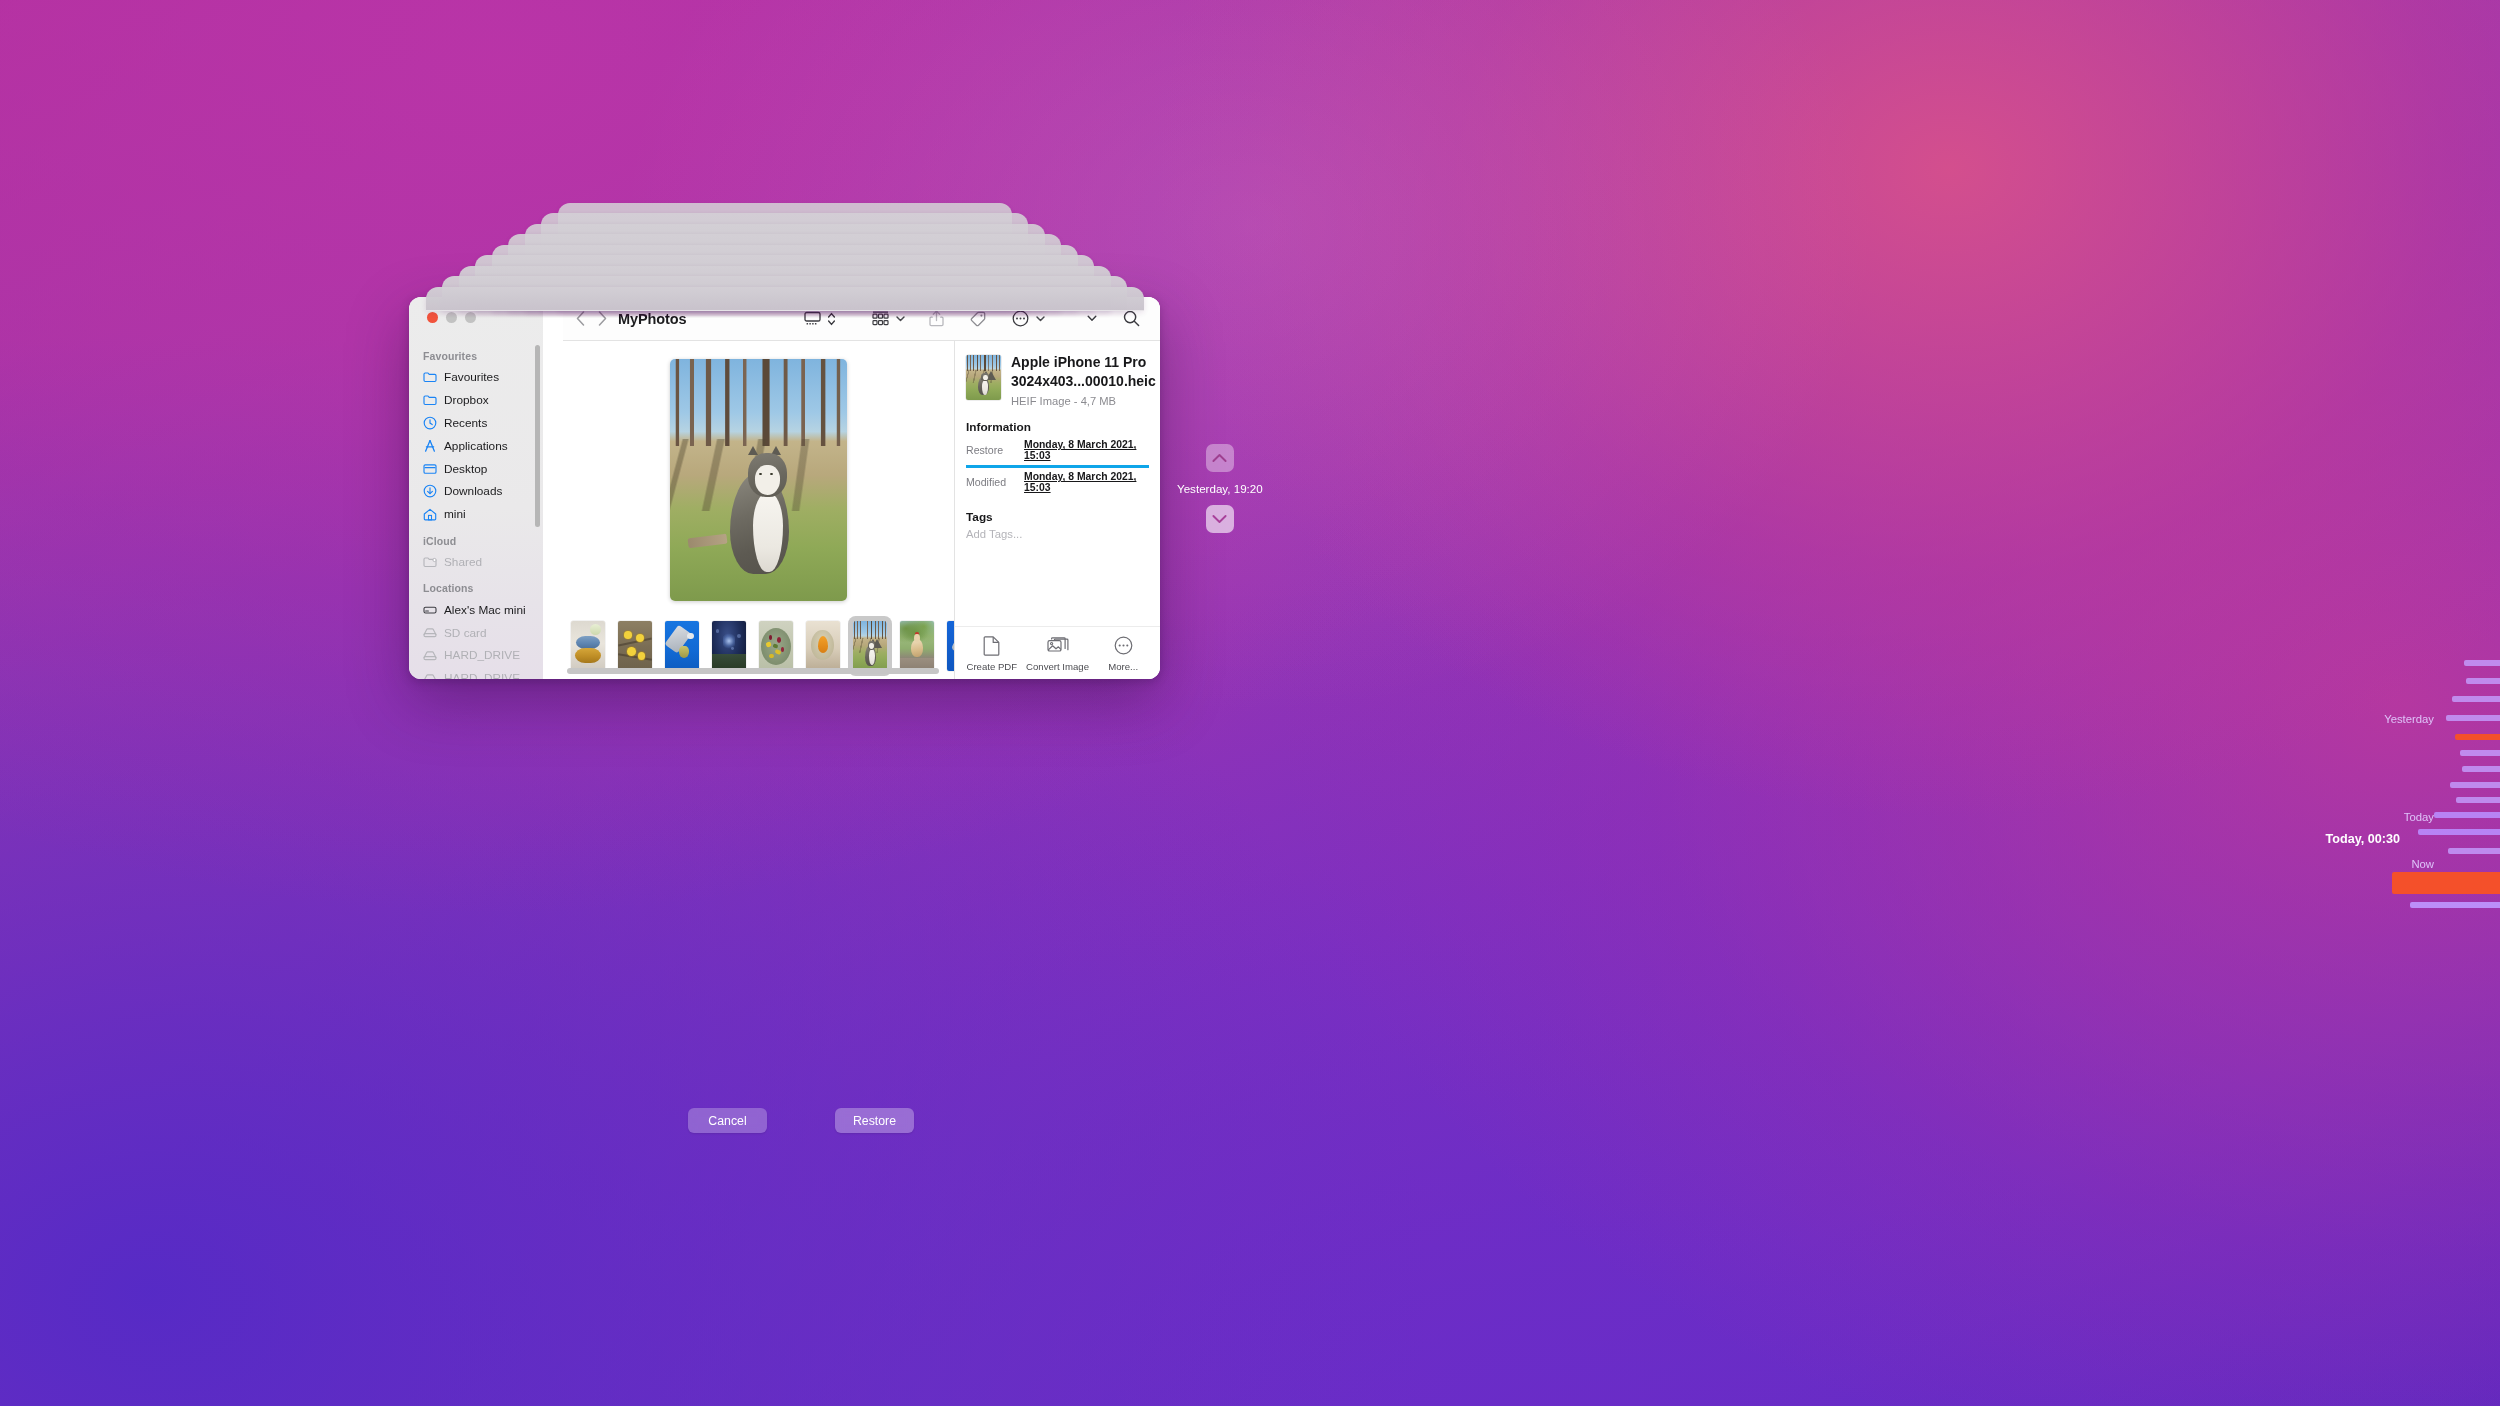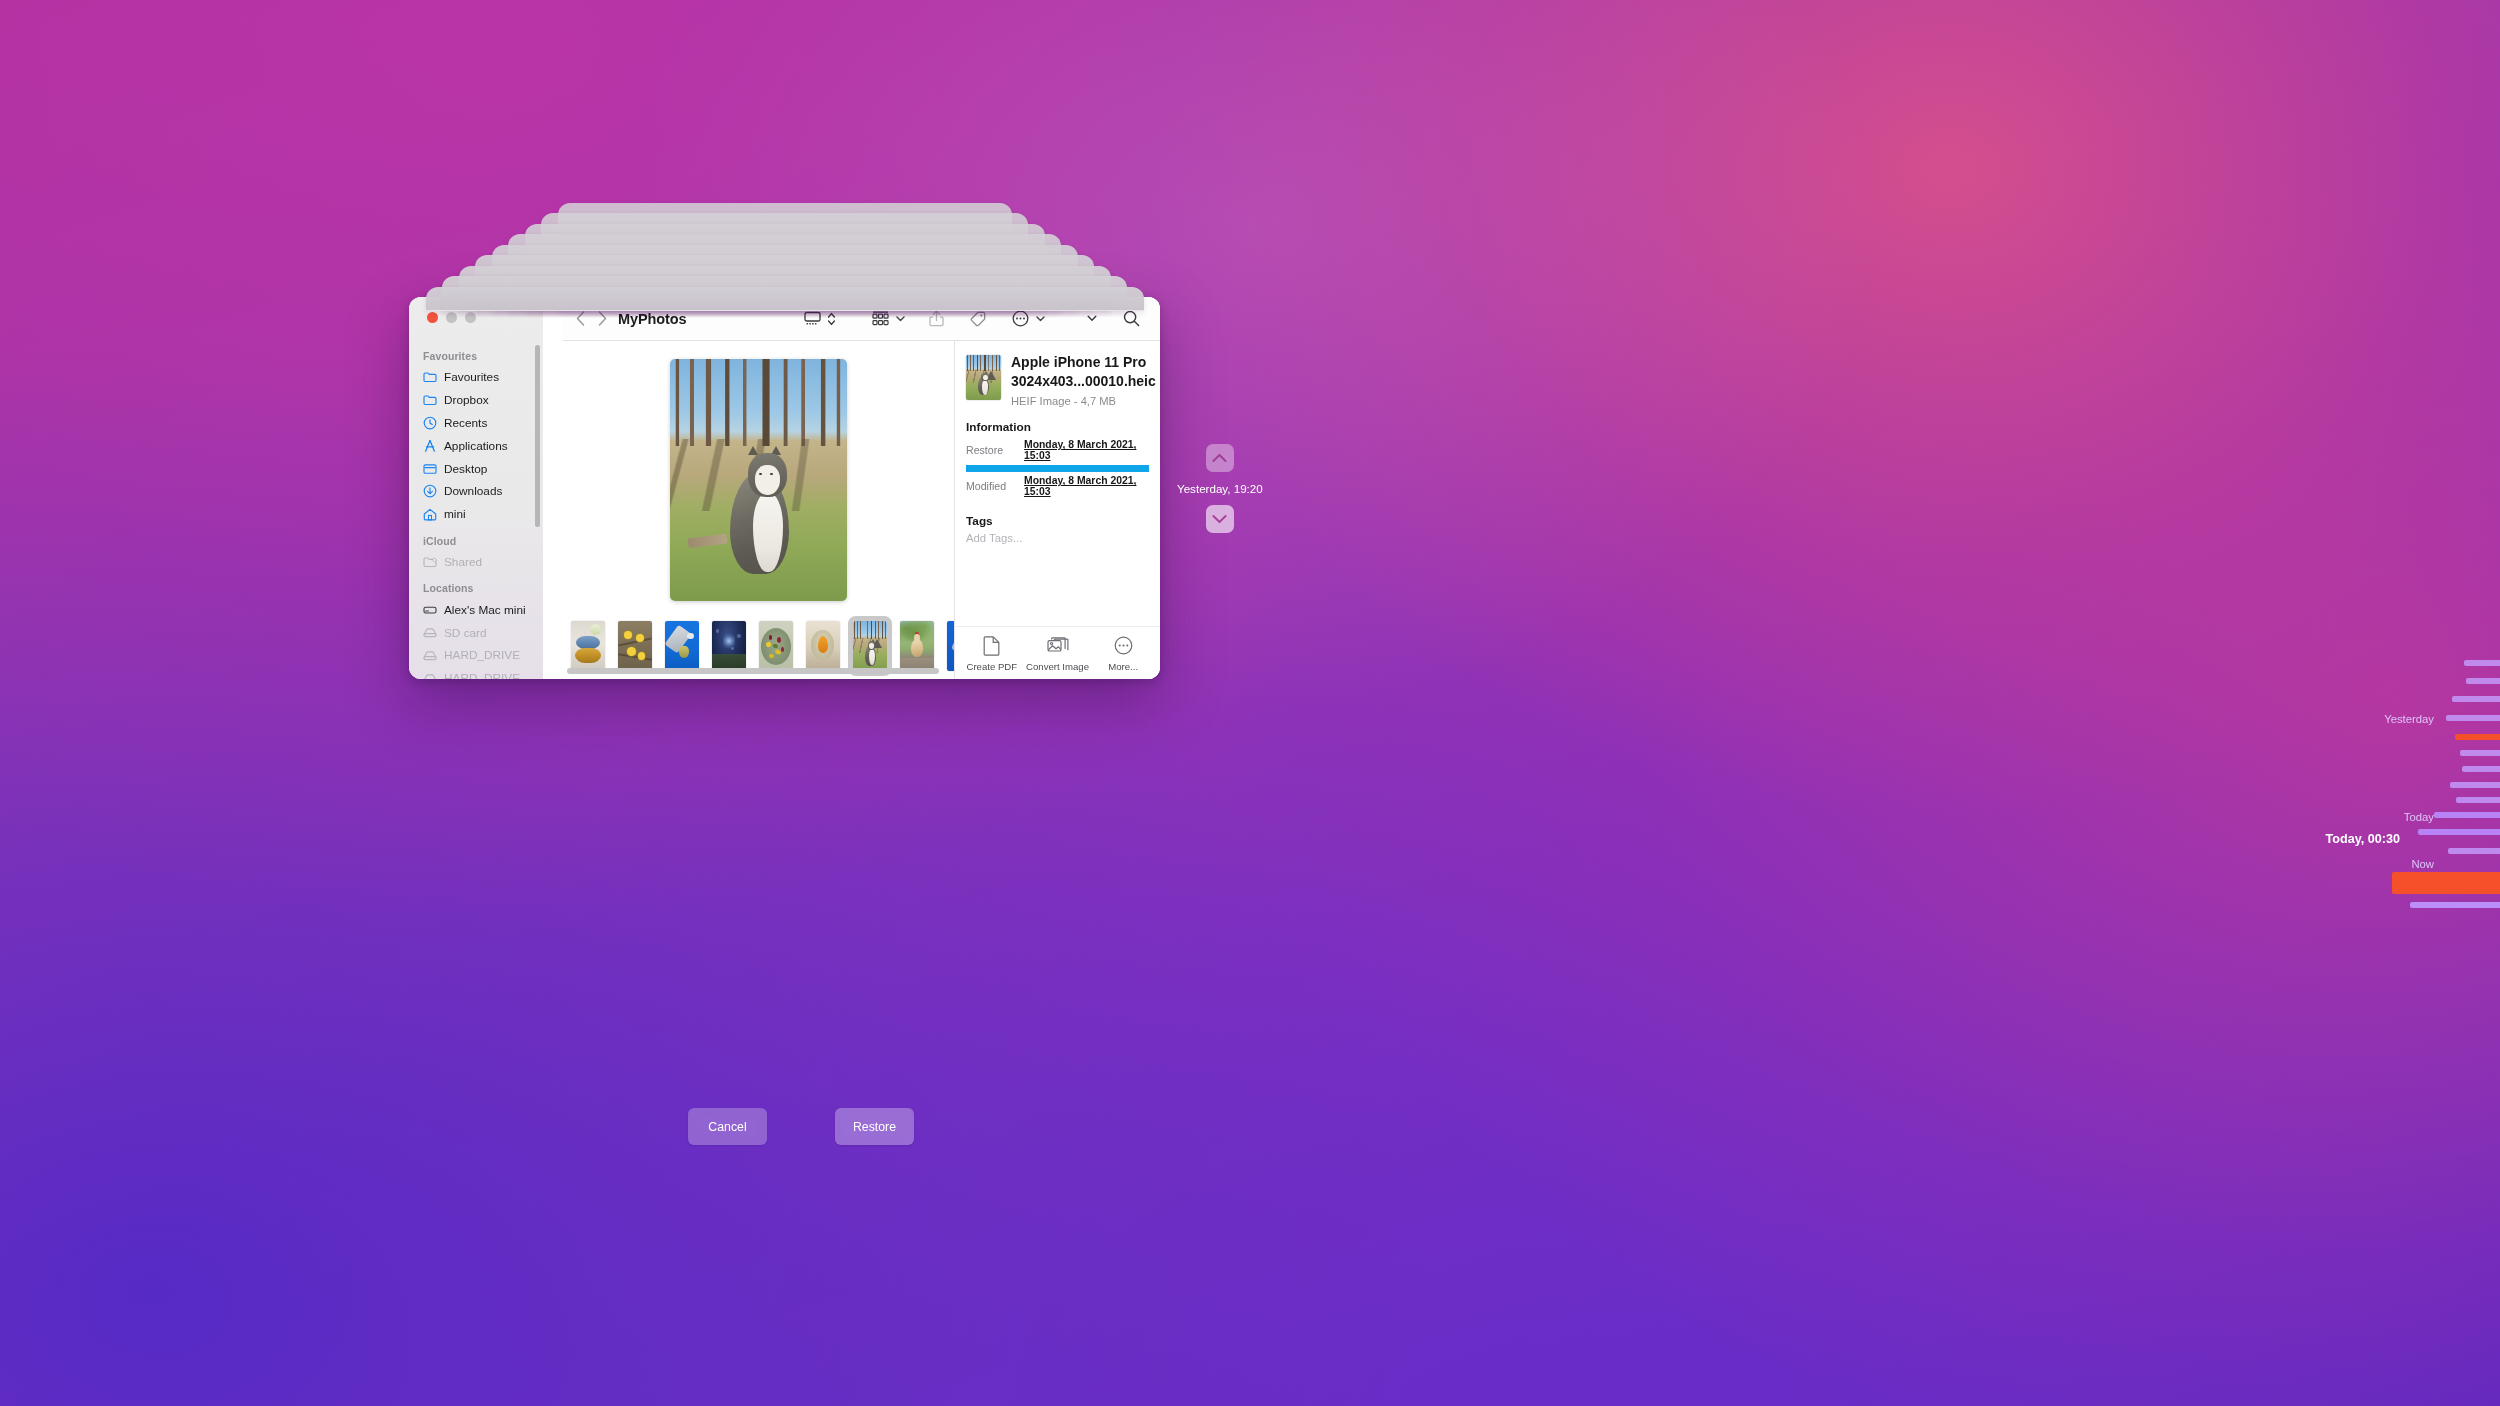--- a/index.html
+++ b/index.html
@@ -171,21 +171,21 @@
     width: 35px; height: 45px; flex: 0 0 35px;
     border-radius: 2px; overflow: hidden; position: relative;
     background:#eee;
     box-shadow: 0 0 0 0.5px rgba(0,0,0,0.14);
     margin-top: 2px;
   }
   #info-name { font-size: 14px; font-weight: 700; color: #18181a; line-height: 1.38; }
   #info-meta { font-size: 11.2px; color: #8b8b90; margin-top: 3px; }
   .sec-title { font-size: 11.8px; font-weight: 700; color: #18181a; margin-top: 13px; margin-bottom: 2px; }
   .kv-row { display: flex; align-items: center; font-size: 10.6px; padding: 3.5px 0; }
-  .kv-row + .kv-row { border-top: 7px solid #0ea5e9; }
+  .kv-row + .kv-row { border-top: 3px solid #0ea5e9; }
   .kv-key { width: 58px; flex: 0 0 58px; color: #7c7c82; }
   .kv-val { color: #18181a; font-weight: 700; font-size: 10.4px; text-decoration: underline; }
   #tags-placeholder { font-size: 11.3px; color: #b4b4b9; margin-top: 2px; }
   #info-actions {
     position: absolute; left: 0; right: 0; bottom: 0;
     border-top: 1px solid #ececec;
     display: flex; padding: 9px 4px 7px 4px;
   }
   .action-btn {
     flex: 1; display: flex; flex-direction: column; align-items: center; gap: 5px;
@@ -193,21 +193,21 @@
   }
   .action-btn .lbl { font-size: 9.6px; color: #4d4d52; text-align: center; line-height: 1.18; }
 
   
   #dialog-buttons {
     position: absolute;
     left: 688px; top: 1108px;
     display: flex; gap: 68px;
   }
   .dlg-btn {
-    width: 79px; height: 37px;
+    width: 79px; height: 25px;
     border-radius: 6px;
     display: flex; align-items: center; justify-content: center;
     font-size: 12.3px; color: #ffffff;
     border: none; cursor: default;
     font-family: "Liberation Sans", sans-serif;
     backdrop-filter: blur(4px);
   }
   #cancel-btn { background: rgba(255,255,255,0.26); box-shadow: 0 1px 2px rgba(0,0,0,0.10); }
   #restore-btn { background: rgba(255,255,255,0.30); box-shadow: 0 1px 2px rgba(0,0,0,0.10); }
 

